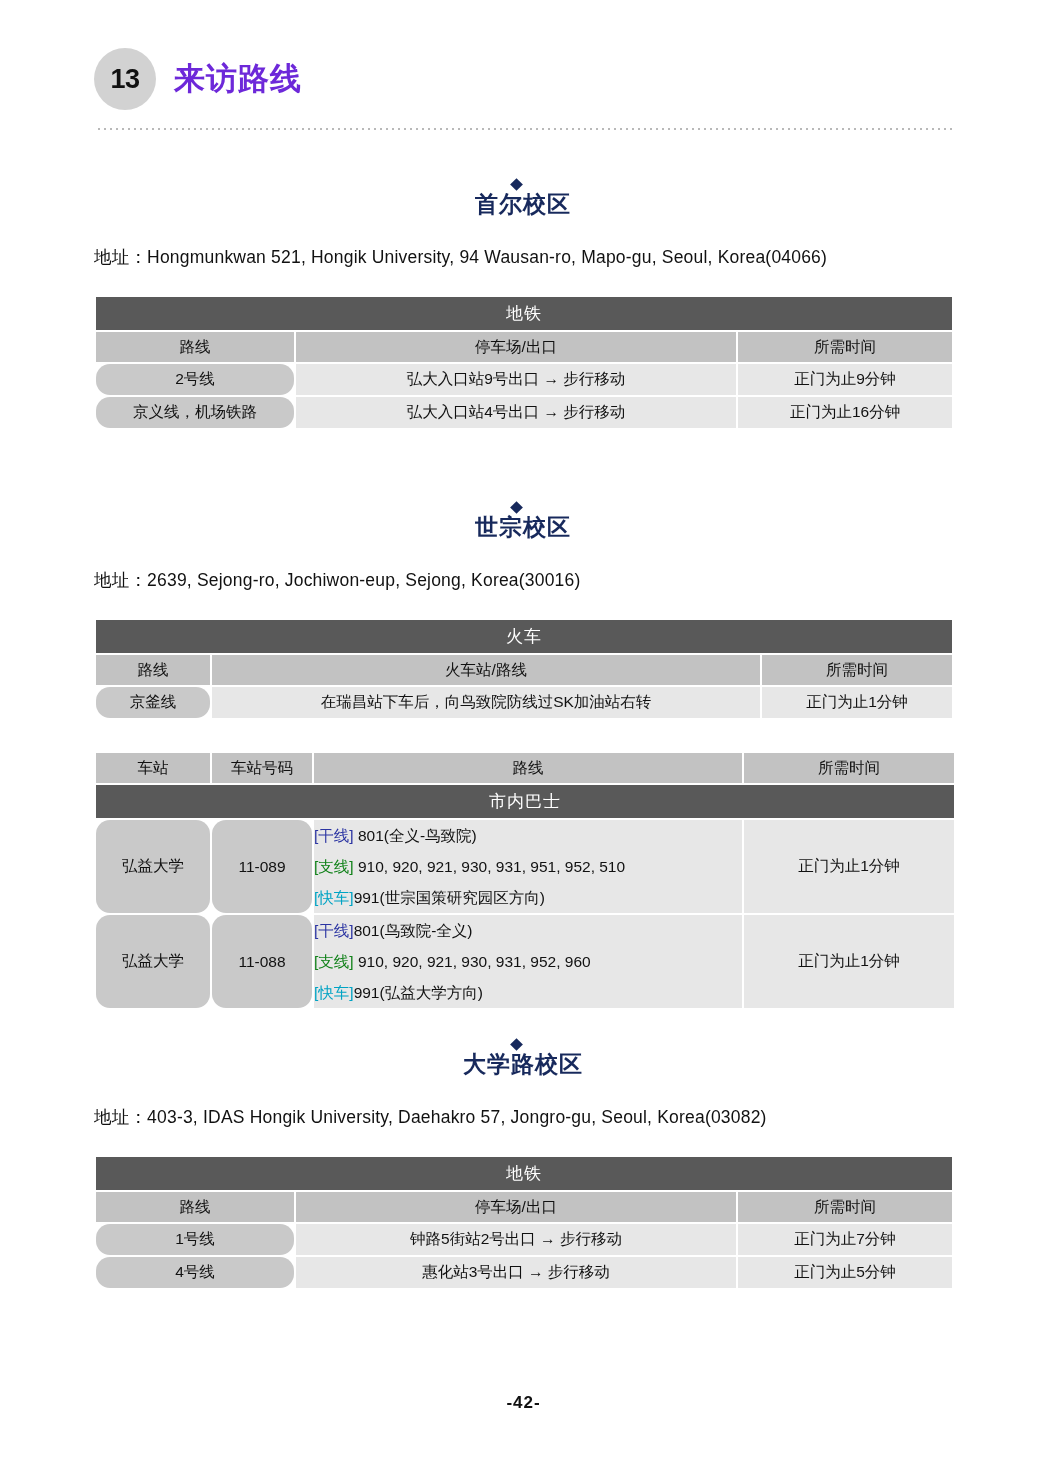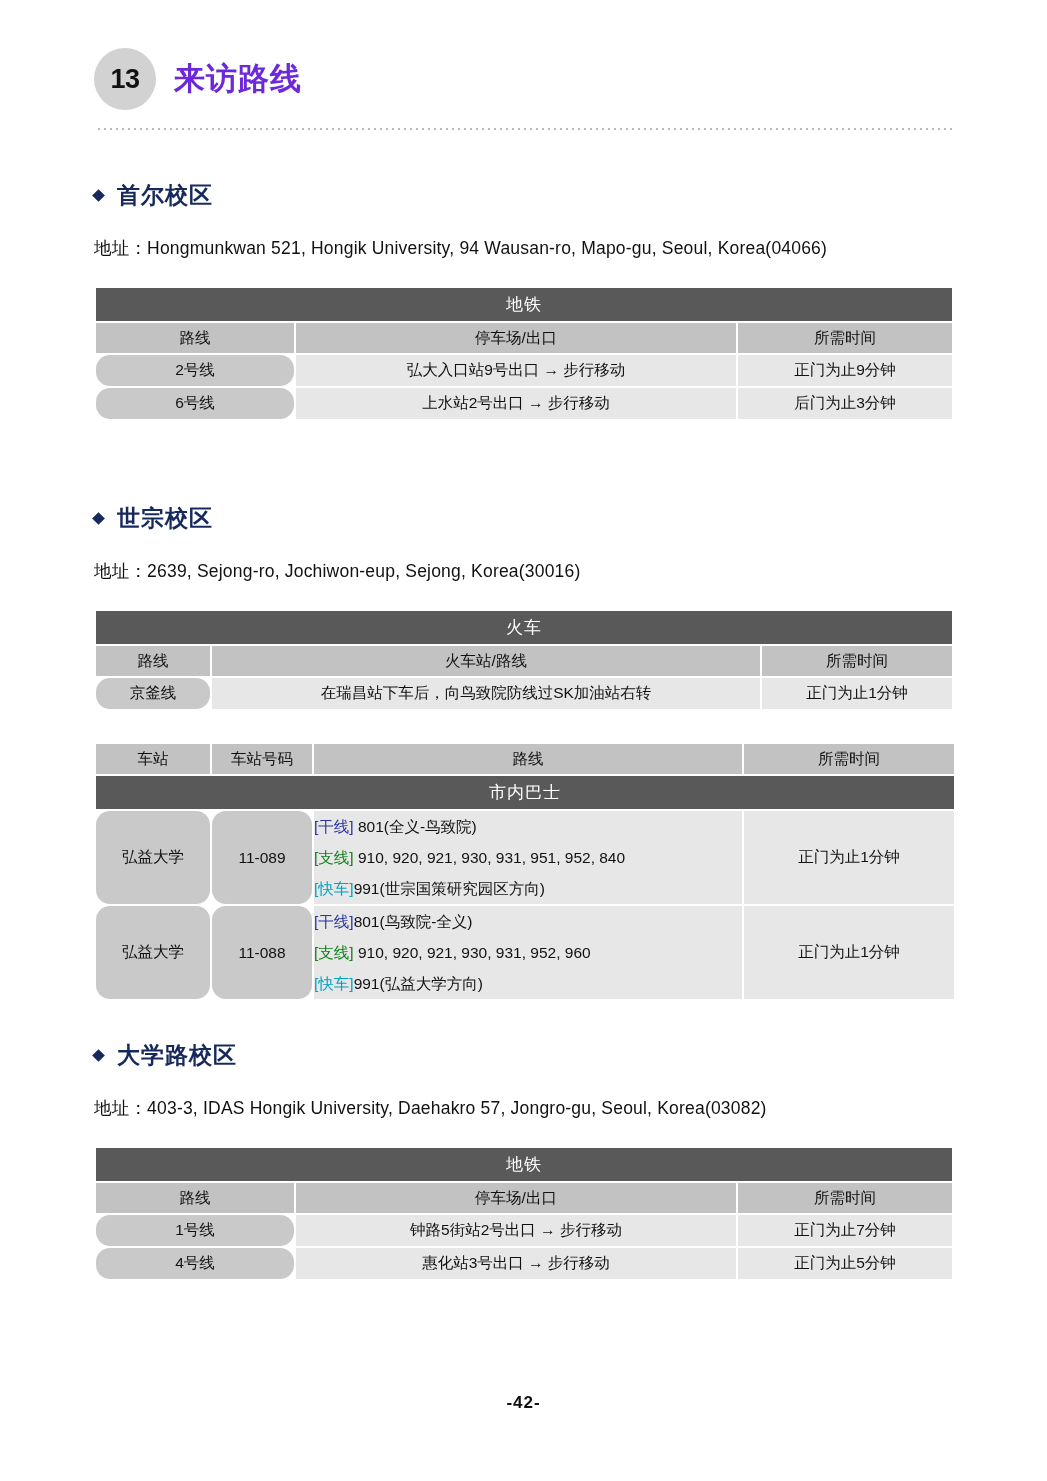--- a/index.html
+++ b/index.html
@@ -65,20 +65,21 @@
   
   .section { position: absolute; left: 94px; width: 858px; }
 
   .section-heading {
     display: flex;
     align-items: center;
     font-size: 23px;
     font-weight: bold;
     color: #17295c;
     letter-spacing: 1px;
+    flex-direction: column;
   }
   .diamond {
     width: 9px;
     height: 9px;
     background: #17295c;
     transform: rotate(45deg);
     margin-right: 14px;
     flex: 0 0 auto;
   }
 
@@ -197,23 +198,23 @@
           <td class="t-head">路线</td>
           <td class="t-head">停车场/出口</td>
           <td class="t-head">所需时间</td>
         </tr>
         <tr>
           <td class="t-key">2号线</td>
           <td class="t-cell">弘大入口站9号出口 → 步行移动</td>
           <td class="t-cell">正门为止9分钟</td>
         </tr>
         <tr>
-          <td class="t-key">6号线</td>
-          <td class="t-cell">上水站2号出口 → 步行移动</td>
-          <td class="t-cell">后门为止3分钟</td>
+          <td class="t-key">京义线，机场铁路</td>
+          <td class="t-cell">弘大入口站4号出口 → 步行移动</td>
+          <td class="t-cell">正门为止16分钟</td>
         </tr>
       </tbody>
     </table>
   </div>
 
   <div class="section" style="top:503px;">
     <div class="section-heading">
       <span class="diamond"></span>
       <span>世宗校区</span>
     </div>
@@ -261,21 +262,21 @@
         </tr>
 
         <tr>
           <td class="t-key">弘益大学</td>
           <td class="t-key">11-089</td>
           <td class="t-cell-left">
             <div class="bus-line">
               <span class="tag tag-trunk">[干线]</span><span> 801(全义-鸟致院)</span>
             </div>
             <div class="bus-line">
-              <span class="tag tag-branch">[支线]</span><span> 910, 920, 921, 930, 931, 951, 952, 840</span>
+              <span class="tag tag-branch">[支线]</span><span> 910, 920, 921, 930, 931, 951, 952, 510</span>
             </div>
             <div class="bus-line">
               <span class="tag tag-express">[快车]</span><span>991(世宗国策研究园区方向)</span>
             </div>
           </td>
           <td class="t-cell">正门为止1分钟</td>
         </tr>
 
         <tr>
           <td class="t-key">弘益大学</td>

